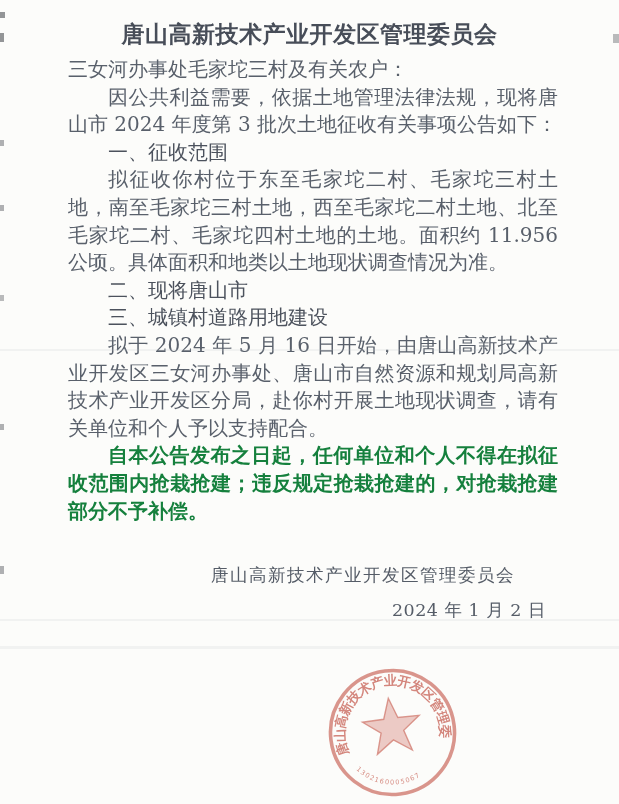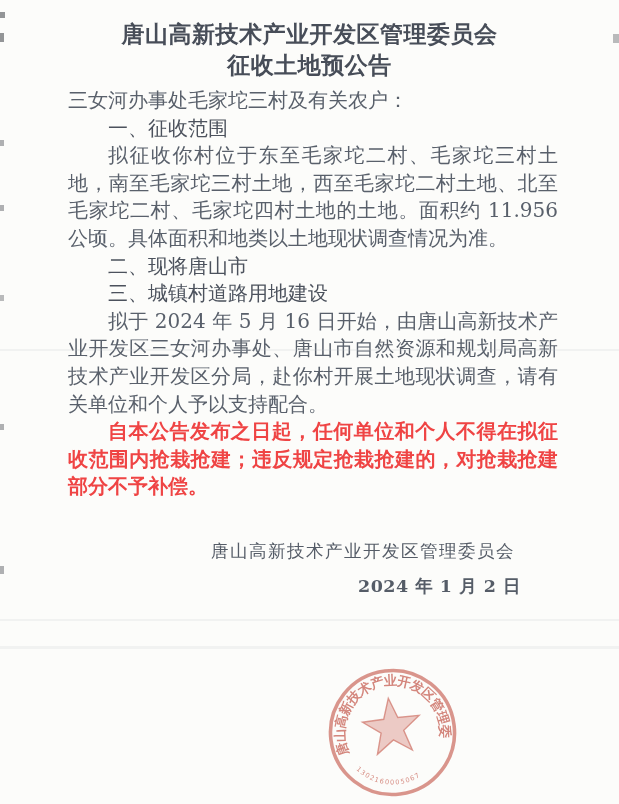--- a/index.html
+++ b/index.html
@@ -39,26 +39,26 @@
     text-justify:inter-character;
   }
   .body-text p{margin:0;text-indent:2em;}
   p.salutation{text-indent:0;}
   p.heading{
     font-family:"DejaVu Sans","Liberation Sans",sans-serif;
     font-weight:normal;color:#4c525d;
   }
   p.warning{
     font-family:"DejaVu Sans","Liberation Sans",sans-serif;
-    font-weight:bold;color:#ef4444;
+    font-weight:bold;color:#15803d;
   }
 
   .signature-block{margin-top:39px;text-align:right;font-size:17.5px;color:#555c67;}
   .sig-org{padding-right:104px;letter-spacing:1.5px;line-height:22px;}
-  .sig-date{padding-right:98px;margin-top:13px;letter-spacing:.5px;line-height:22px;font-weight:bold;}
+  .sig-date{padding-right:73px;margin-top:13px;letter-spacing:.5px;line-height:22px;}
 
   .seal{
     position:absolute;
     left:311px;top:651px;
     width:163px;height:163px;
     mix-blend-mode:multiply;
     opacity:.88;
     transform:rotate(-7deg);
     pointer-events:none;
   }
@@ -76,25 +76,25 @@
   <div class="speck sp2"></div>
   <div class="speck sp3"></div>
   <div class="speck sp4"></div>
   <div class="speck sp5"></div>
   <div class="speck sp6"></div>
   <div class="speck sp7"></div>
   <div class="speck sp8"></div>
 
   <div class="title-block">
     <div class="title-line">唐山高新技术产业开发区管理委员会</div>
-    <div class="title-line">征收土地预公告</div>
   </div>
 
   <div class="body-text">
     <p class="salutation">三女河办事处毛家坨三村及有关农户：</p>
+    <p>因公共利益需要，依据土地管理法律法规，现将唐山市 2024 年度第 3 批次土地征收有关事项公告如下：</p>
     <p class="heading">一、征收范围</p>
     <p>拟征收你村位于东至毛家坨二村、毛家坨三村土地，南至毛家坨三村土地，西至毛家坨二村土地、北至毛家坨二村、毛家坨四村土地的土地。面积约 11.956 公顷。具体面积和地类以土地现状调查情况为准。</p>
     <p class="heading">二、现将唐山市</p>
     <p class="heading">三、城镇村道路用地建设</p>
     <p>拟于 2024 年 5 月 16 日开始，由唐山高新技术产业开发区三女河办事处、唐山市自然资源和规划局高新技术产业开发区分局，赴你村开展土地现状调查，请有关单位和个人予以支持配合。</p>
     <p class="warning">自本公告发布之日起，任何单位和个人不得在拟征收范围内抢栽抢建；违反规定抢栽抢建的，对抢栽抢建部分不予补偿。</p>
   </div>
 
   <div class="signature-block">
     <div class="sig-org">唐山高新技术产业开发区管理委员会</div>

